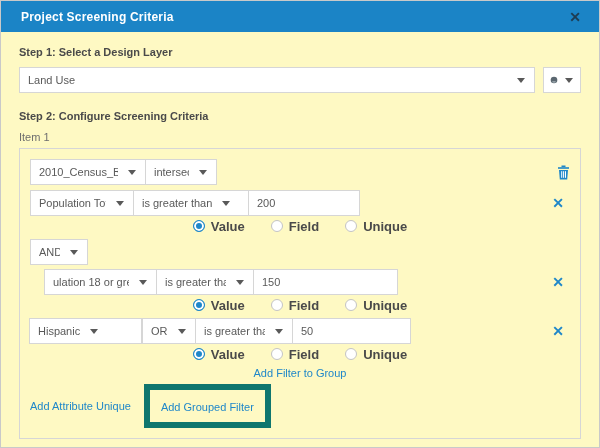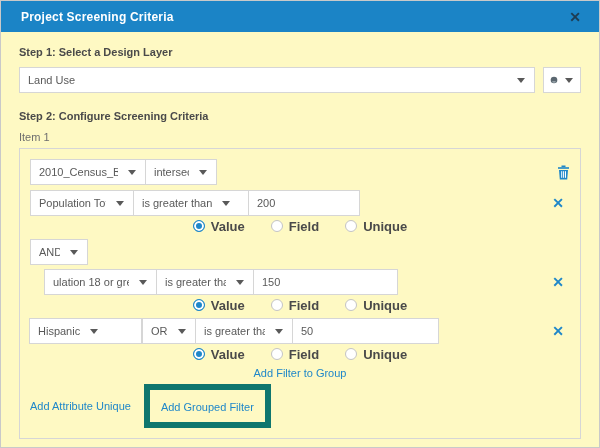--- a/index.html
+++ b/index.html
@@ -205,21 +205,21 @@
           <span class="caret pad"></span>
         </div>
         <div class="select" style="width:54px">
           <span class="sel-text">OR</span>
           <span class="caret pad"></span>
         </div>
         <div class="select joined" style="width:98px">
           <span class="sel-text">is greater than</span>
           <span class="caret pad"></span>
         </div>
-        <div class="textbox joined" style="width:147px">
+        <div class="textbox joined" style="width:119px">
           <input type="text" value="50" style="">
         </div>
         <span class="icon-btn x-icon">✕</span>
       </div>
       <div class="radio-row">
         <span class="radio-opt">
           <span class="radio checked"></span>
           <span class="radio-label">Value</span>
         </span>
         <span class="radio-opt">

